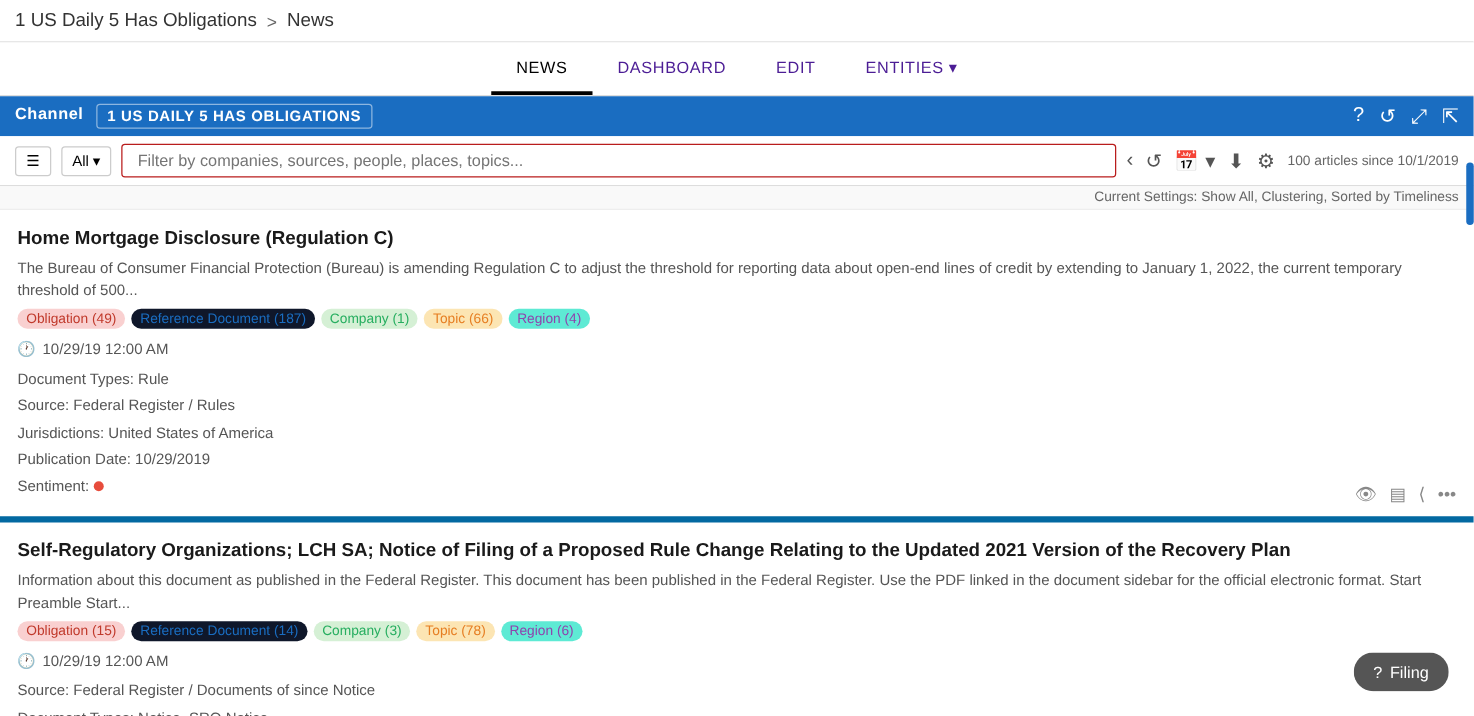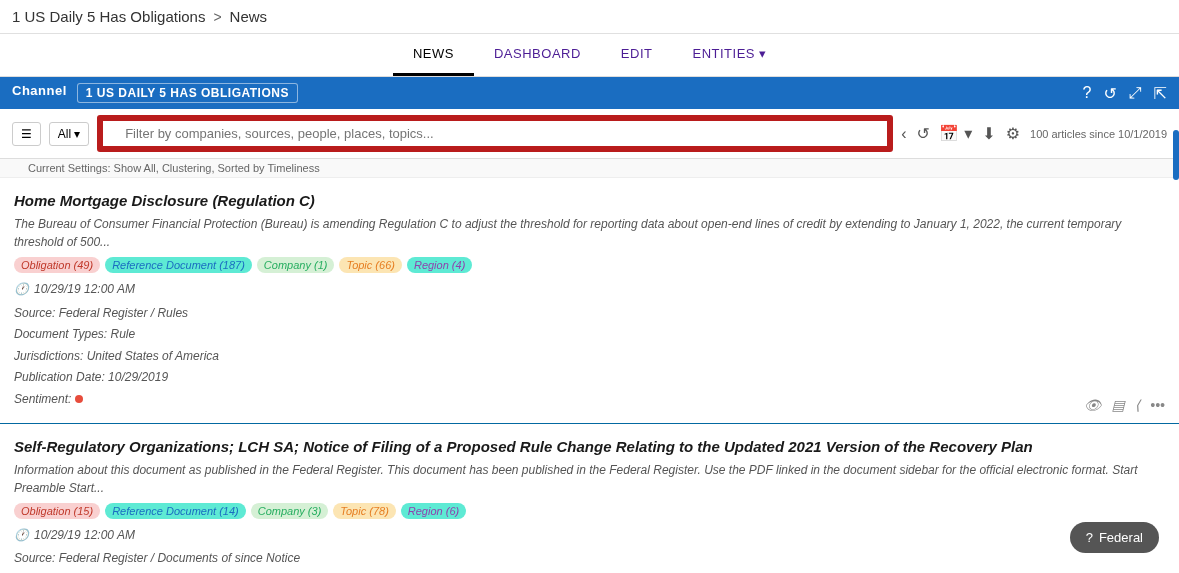--- a/index.html
+++ b/index.html
@@ -20,36 +20,36 @@
     
     .channel-bar { background: #1a6dc1; display: flex; align-items: center; justify-content: space-between; padding: 6px 12px; color: #fff; }
     .channel-label { font-size: 13px; font-weight: 600; letter-spacing: 0.5px; margin-right: 10px; }
     .channel-name { background: #1a6dc1; font-size: 12px; font-weight: 700; letter-spacing: 0.5px; color: #fff; border: 1px solid rgba(255,255,255,0.5); border-radius: 3px; padding: 2px 8px; }
     .channel-icons { display: flex; align-items: center; gap: 12px; color: #fff; font-size: 16px; }
     .channel-left { display: flex; }
 
     
     .filter-bar { display: flex; align-items: center; padding: 6px 12px; border-bottom: 1px solid #ddd; background: #fff; gap: 8px; }
     .filter-btn { border: 1px solid #ccc; background: #fff; border-radius: 3px; padding: 4px 8px; font-size: 12px; cursor: pointer; display: flex; align-items: center; gap: 3px; }
-    .filter-search { flex: 1; border: 6px solid #b91c1c; border-radius: 3px; padding: 5px 22px; font-size: 13px; color: #999; }
+    .filter-search { flex: 1; border: 1px solid #b91c1c; border-radius: 3px; padding: 5px 12px; font-size: 13px; color: #999; }
     .filter-right { display: flex; align-items: center; gap: 10px; margin-left: auto; }
     .filter-icon-btn { cursor: pointer; color: #555; font-size: 16px; background: none; border: none; }
 
     
-    .settings-bar { font-size: 11px; color: #666; padding: 3px 28px; background: #f9f9f9; border-bottom: 1px solid #eee; display: flex; justify-content: flex-start; }
+    .settings-bar { font-size: 11px; color: #666; padding: 3px 12px; background: #f9f9f9; border-bottom: 1px solid #eee; display: flex; justify-content: flex-end; }
 
     
     .articles { padding: 0; }
-    .article { border-bottom: 1px solid #0369a1; padding: 12px 14px; position: relative; font-style: italic; }
+    .article { border-bottom: 5px solid #0369a1; padding: 12px 14px; position: relative; }
     .article-title { font-size: 15px; font-weight: 600; color: #1a1a1a; margin-bottom: 4px; line-height: 1.4; }
     .article-summary { font-size: 12px; color: #555; margin-bottom: 6px; line-height: 1.5; }
     .tags { display: flex; flex-wrap: wrap; gap: 5px; margin-bottom: 6px; }
     .tag { font-size: 11px; padding: 2px 7px; border-radius: 10px; font-weight: 500; }
     .tag-obligation { background: #f9d0d0; color: #c0392b; text-align: center; }
-    .tag-reference { background: #5eead4; color: #1a6dc1; }
+    .tag-reference { background: #0f172a; color: #1a6dc1; }
     .tag-company { background: #d5f0d5; color: #27ae60; }
     .tag-topic { background: #fce5b3; color: #e67e22; }
     .tag-region { background: #5eead4; color: #8e44ad; }
     .article-meta { font-size: 12px; color: #555; line-height: 1.8; }
     .article-meta-time { display: flex; align-items: center; gap: 5px; color: #555; font-size: 12px; margin-bottom: 2px; }
     .sentiment-dot { display: inline-block; width: 8px; height: 8px; border-radius: 50%; background: #e74c3c; }
     .article-actions { position: absolute; bottom: 10px; right: 14px; display: flex; align-items: center; gap: 10px; color: #888; font-size: 14px; }
 
     
     .scrollbar { position: absolute; right: 0; top: 130px; width: 6px; height: 50px; background: #1a6dc1; border-radius: 3px; }
@@ -122,22 +122,22 @@
       <span class="tag tag-reference">Reference Document (187)</span>
       <span class="tag tag-company">Company (1)</span>
       <span class="tag tag-topic">Topic (66)</span>
       <span class="tag tag-region">Region (4)</span>
     </div>
     <div class="article-meta">
       <div class="article-meta-time">
         <span>🕐</span>
         <span>10/29/19 12:00 AM</span>
       </div>
+      <div>Document Types: Rule</div>
       <div>Source: Federal Register / Rules</div>
-      <div>Document Types: Rule</div>
       <div>Jurisdictions: United States of America</div>
       <div>Publication Date: 10/29/2019</div>
       <div>Sentiment: <span class="sentiment-dot"></span></div>
     </div>
     <div class="article-actions">
       <span style="cursor:pointer;">👁</span>
       <span style="cursor:pointer;">▤</span>
       <span style="cursor:pointer;">⟨</span>
       <span style="cursor:pointer;">•••</span>
     </div>
@@ -164,14 +164,14 @@
     </div>
 
   </div>
 
 </div>
 
 <div class="scrollbar"></div>
 
 <button class="support-btn">
   <span>?</span>
-  <span>Federal</span>
+  <span>Filing</span>
 </button>
 
 </body></html>

